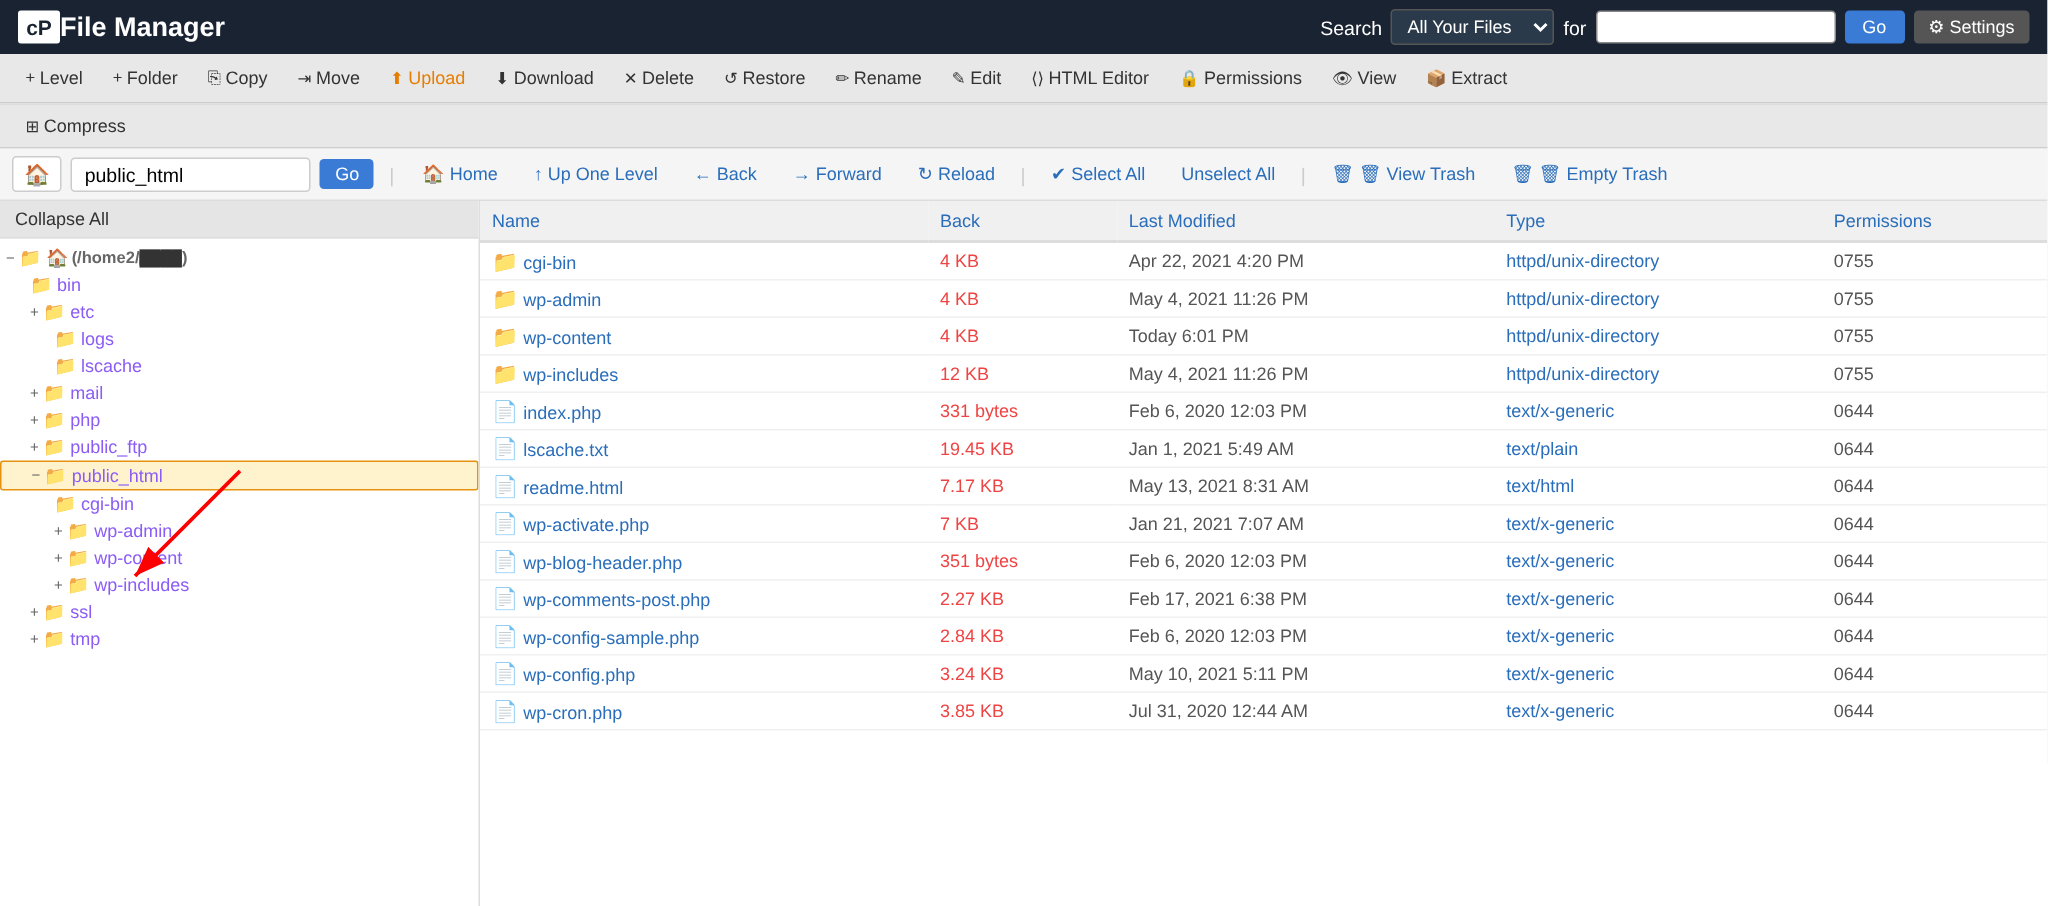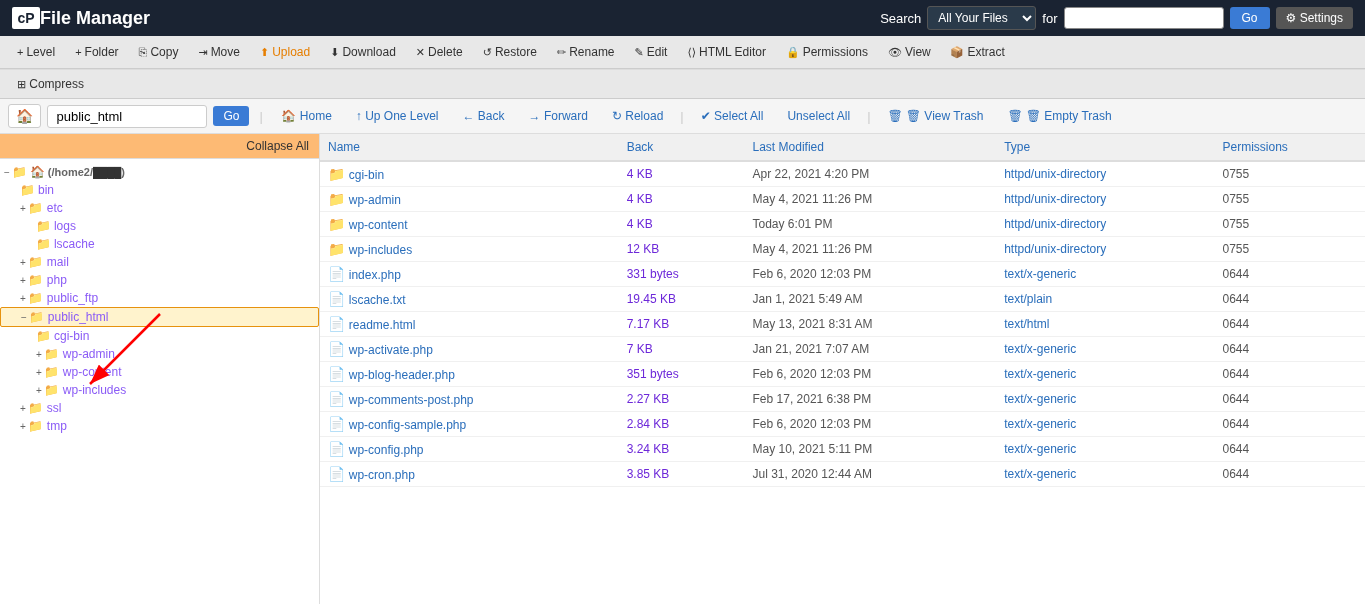--- a/index.html
+++ b/index.html
@@ -115,26 +115,26 @@
       width: 320px;
       min-width: 320px;
       background: #fff;
       border-right: 1px solid #ddd;
       overflow-y: auto;
       overflow-x: hidden;
     }
     .sidebar-collapse-btn {
       width: 100%;
       padding: 5px 10px;
-      background: #fdba74;
+      background: #e5e5e5;
       border: none;
       border-bottom: 1px solid #ddd;
       cursor: pointer;
       font-size: 12px;
-      text-align: right;
+      text-align: left;
       color: #333;
     }
     .tree {
       padding: 4px 0;
       font-size: 12px;
     }
     .tree-item {
       display: flex;
       align-items: center;
       padding: 2px 4px;
@@ -190,21 +190,21 @@
       padding: 6px 8px;
       text-align: left;
       color: #2a6ebb;
       font-weight: normal;
       cursor: pointer;
       white-space: nowrap;
     }
     tbody tr { border-bottom: 1px solid #f0f0f0; }
     tbody td { padding: 4px 8px; color: #333; }
     .type-link { color: #2a6ebb; text-decoration: none; }
-    td.size { color: #6d28d9; }
+    td.size { color: #ef4444; }
     td.modified { color: #555; }
     td.type { }
     td.permissions { color: #555; }
 
     
     .sidebar-wrapper {
       position: relative;
     }
     .red-arrow {
       position: absolute;

